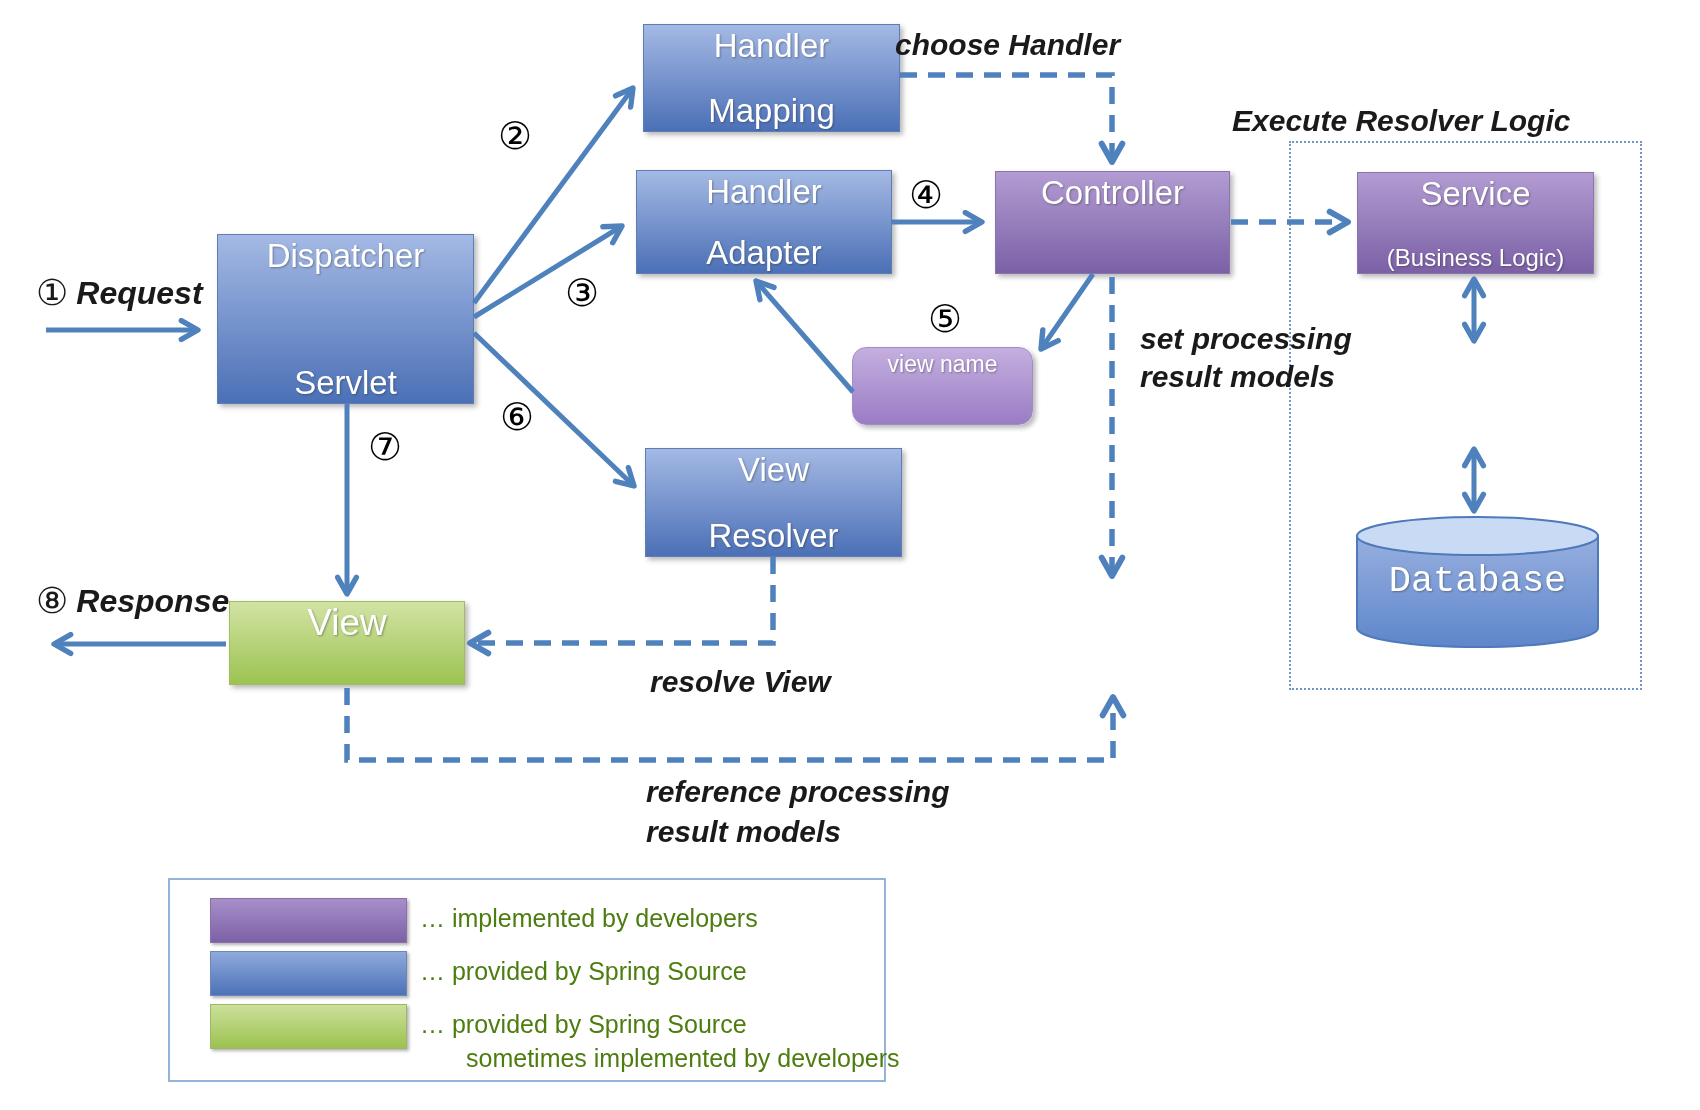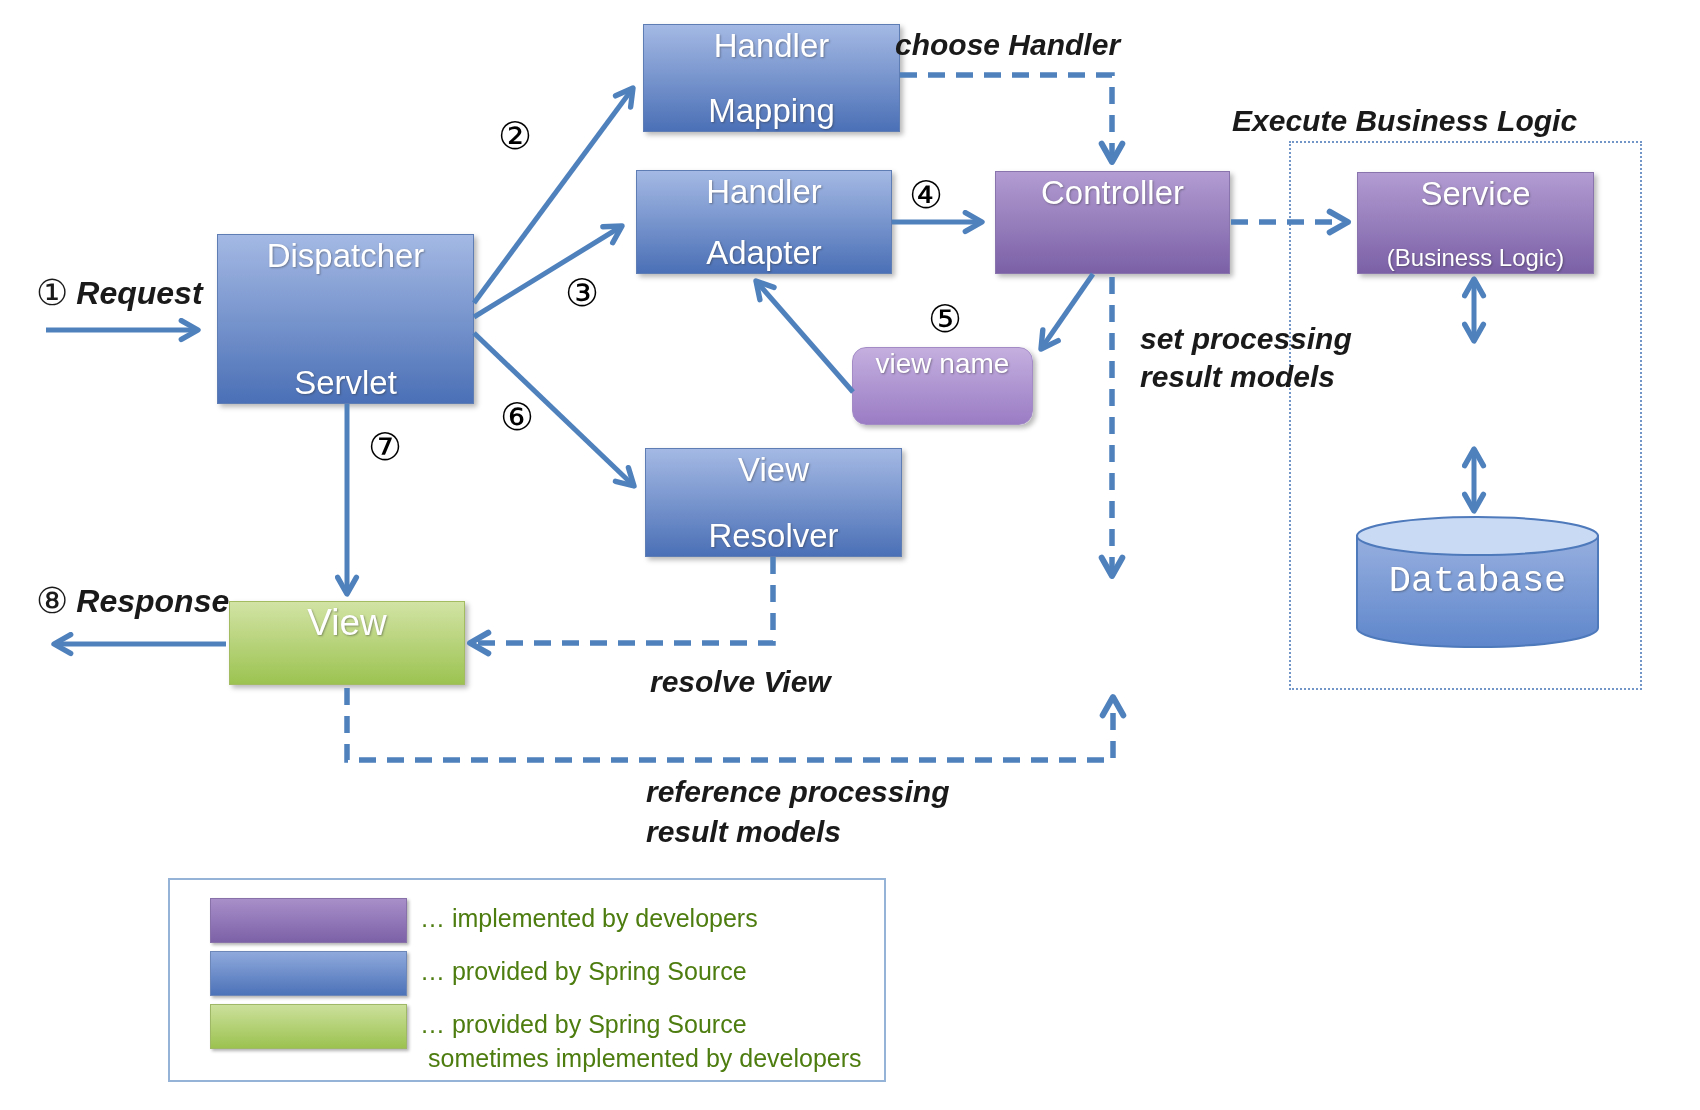--- a/index.html
+++ b/index.html
@@ -15,21 +15,21 @@
          font-family:"Liberation Sans",sans-serif;}
   .box{position:absolute;display:flex;flex-direction:column;align-items:center;justify-content:space-between;
        color:#fff;text-align:center;box-shadow:3px 3px 5px rgba(0,0,0,0.28);
        text-shadow:1px 1px 2px rgba(40,40,40,0.4);}
   .blue{background:linear-gradient(var(--blue-top),var(--blue-bottom));border:1px solid #5F7DB5;}
   .purple{background:linear-gradient(var(--purple-top),var(--purple-bottom));border:1px solid #8A74AE;}
   .vnbox{background:linear-gradient(var(--viewname-top),var(--viewname-bottom));border:1px solid #A38CC6;border-radius:14px;}
   .greenbox{background:linear-gradient(var(--green-top),var(--green-bottom));border:1px solid #A3BC62;}
   .l33{font-size:33px;line-height:41px;font-weight:400;}
   .l36{font-size:37px;line-height:42px;font-weight:400;}
-  .l27{font-size:28px;line-height:32px;font-weight:400;}
+  .l27{font-size:23px;line-height:32px;font-weight:400;}
   .sub{font-size:24px;line-height:30px;font-weight:400;}
   .ann{position:absolute;color:var(--text-dark);font-weight:600;font-size:30px;line-height:38px;white-space:nowrap;font-style:italic;}
   .num{position:absolute;width:52px;height:46px;text-align:center;color:#000;font-weight:400;
        font-size:38px;line-height:46px;font-family:"DejaVu Sans","Liberation Sans",sans-serif;}
   .bignum{font-size:36px;font-family:"DejaVu Sans","Liberation Sans",sans-serif;font-weight:400;margin-right:8px;}
   .dotted-region{position:absolute;border:2px dotted var(--dotted-border);background:transparent;}
   .legend-box{position:absolute;border:2px solid var(--legend-border);background:#fff;}
   .swatch{position:absolute;width:195px;height:43px;box-shadow:2px 2px 3px rgba(0,0,0,0.3);}
   .sw-purple{background:linear-gradient(#A88FC9,#7C61A7);border:1px solid #8771A8;}
   .sw-blue{background:linear-gradient(#8FA9DC,#4C72B8);border:1px solid #6C87B8;}
@@ -114,42 +114,42 @@
 
   <div class="num" style="left:489px;top:113px;">②</div>
   <div class="num" style="left:556px;top:270px;">③</div>
   <div class="num" style="left:900px;top:172px;">④</div>
   <div class="num" style="left:919px;top:296px;">⑤</div>
   <div class="num" style="left:491px;top:394px;">⑥</div>
   <div class="num" style="left:359px;top:424px;">⑦</div>
 
   <div class="ann" style="left:895px;top:26px;width:220px;text-align:center;">choose Handler</div>
 
-  <div class="ann" style="left:1232px;top:102px;">Execute Business Logic</div>
+  <div class="ann" style="left:1232px;top:102px;">Execute Resolver Logic</div>
 
   <div class="ann" style="left:1140px;top:320px;">
     <div>set processing</div>
     <div>result models</div>
   </div>
 
   <div class="ann" style="left:650px;top:663px;width:212px;text-align:left;">resolve View</div>
 
   <div class="ann" style="left:646px;top:772px;line-height:40px;">
     <div>reference processing</div>
     <div>result models</div>
   </div>
 
   <div class="legend-box" style="left:168px;top:878px;width:714px;height:200px;"></div>
   <div class="swatch sw-purple" style="left:210px;top:898px;"></div>
   <div class="swatch sw-blue" style="left:210px;top:951px;"></div>
   <div class="swatch sw-green" style="left:210px;top:1004px;"></div>
   <div class="legtxt" style="left:420px;top:904px;">… implemented by developers</div>
   <div class="legtxt" style="left:420px;top:957px;">… provided by Spring Source</div>
   <div class="legtxt" style="left:420px;top:1010px;">… provided by Spring Source</div>
-  <div class="legtxt" style="left:428px;top:1044px;">sometimes implemented by developers</div>
+  <div class="legtxt" style="left:466px;top:1044px;">sometimes implemented by developers</div>
 
   <svg class="overlay" width="1700" height="1110" viewBox="0 0 1700 1110">
     <defs>
       <marker id="mEnd" viewBox="0 0 12 12" refX="10" refY="6" markerWidth="5" markerHeight="5" orient="auto">
         <path class="mk" d="M2,1.5 L10,6 L2,10.5"></path>
       </marker>
       <marker id="mStart" viewBox="0 0 12 12" refX="2" refY="6" markerWidth="5" markerHeight="5" orient="auto">
         <path class="mk" d="M10,1.5 L2,6 L10,10.5"></path>
       </marker>
     </defs>

